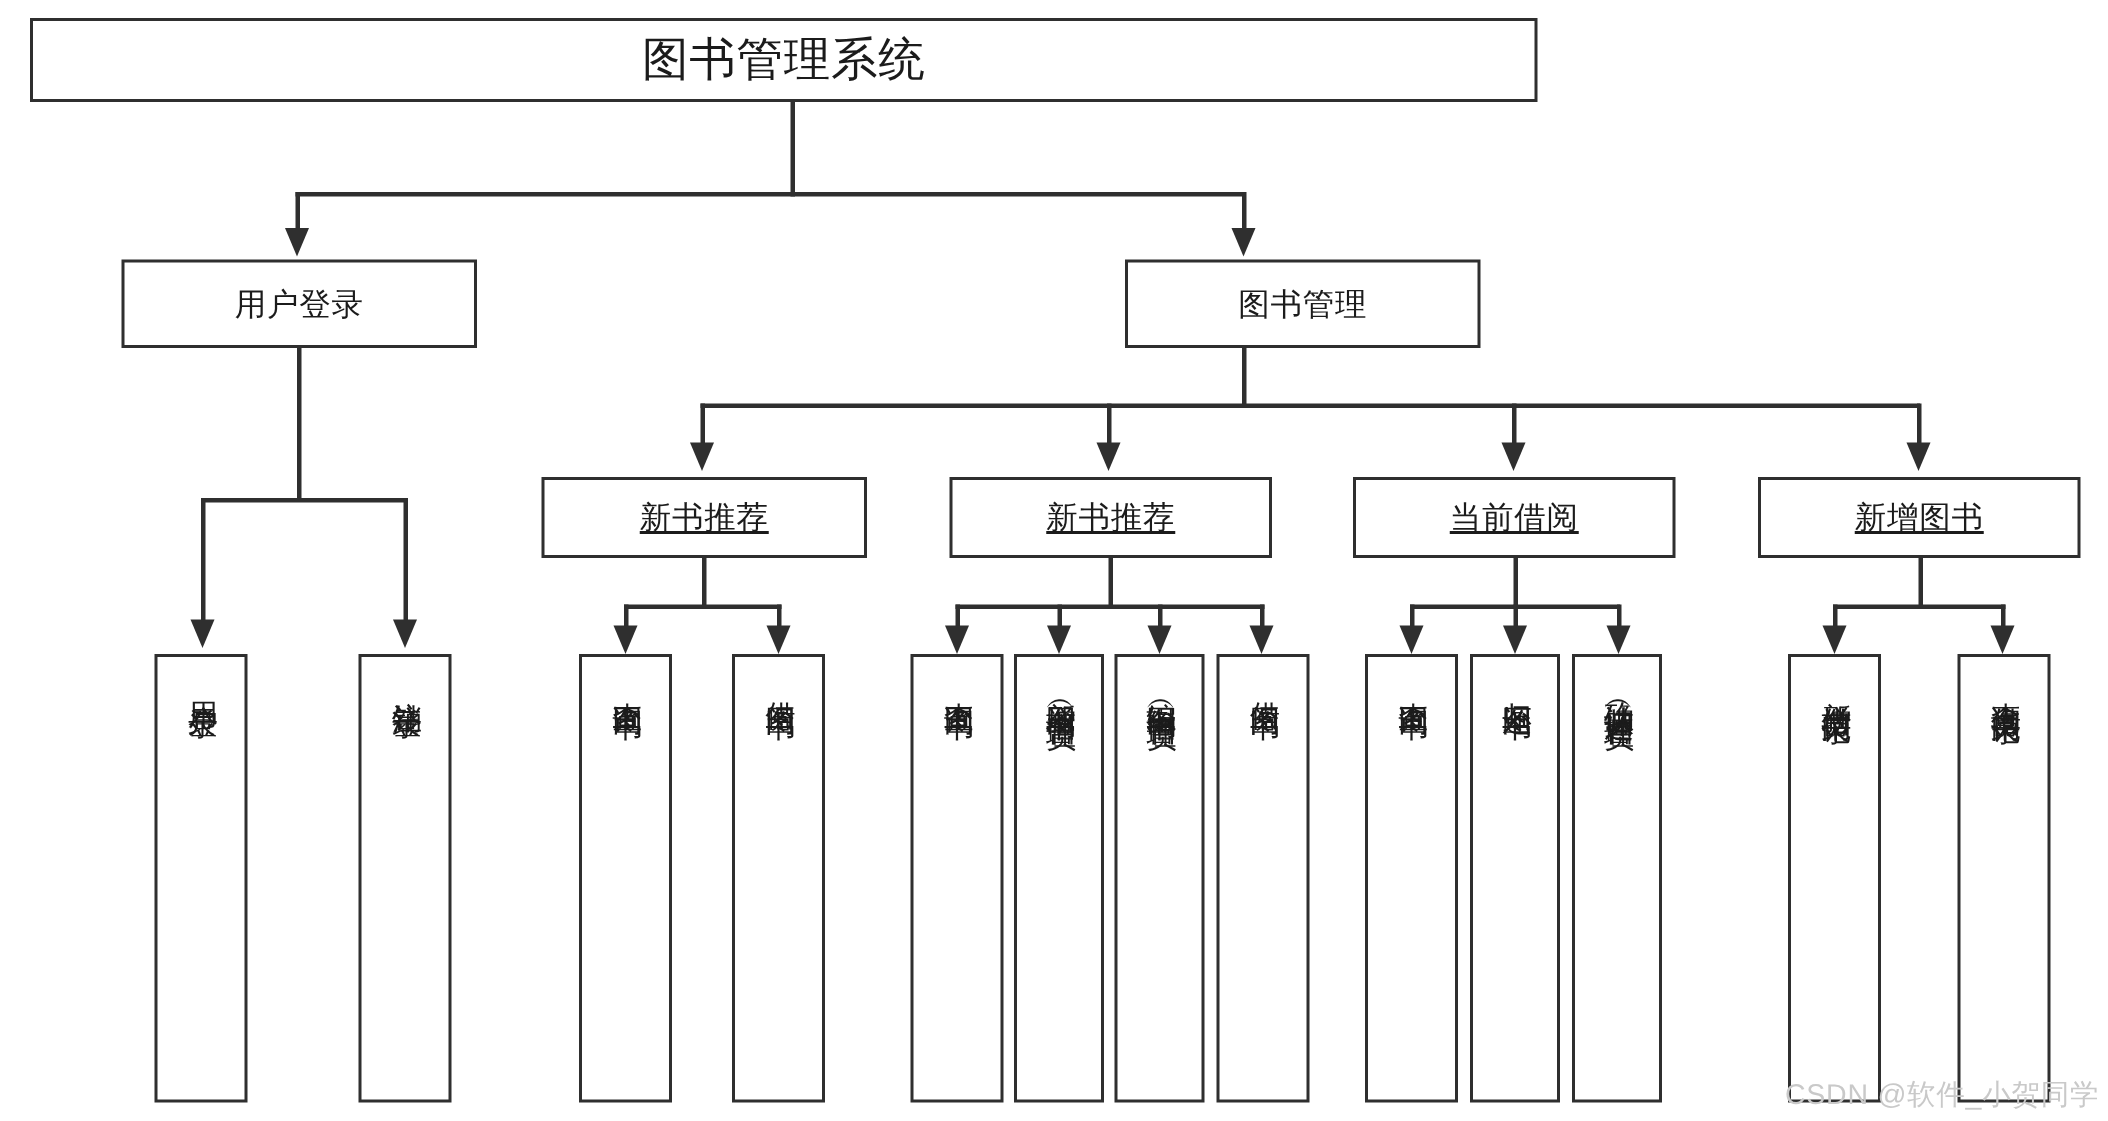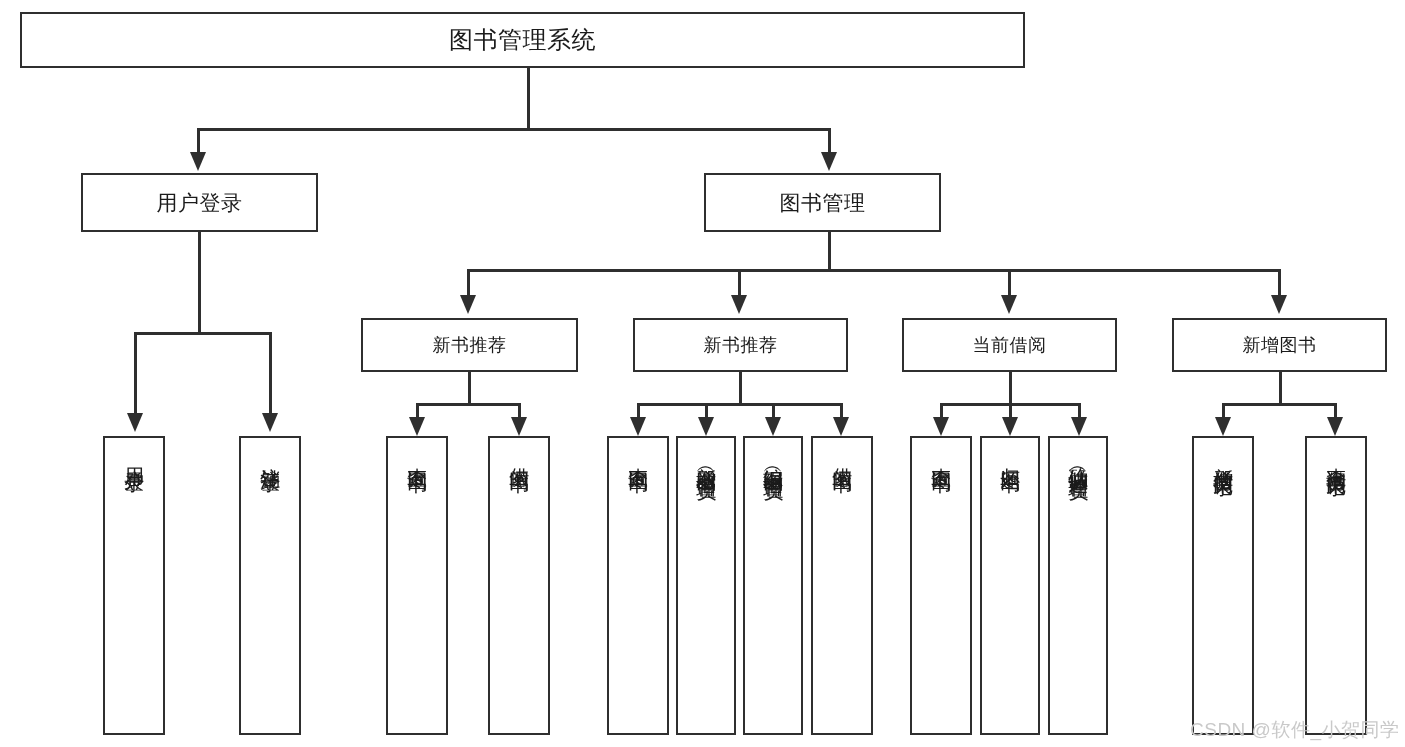--- a/index.html
+++ b/index.html
@@ -24,28 +24,29 @@
     box-sizing: border-box;
     background: #ffffff;
     border: 2.5px solid #2f2f2f;
     display: flex;
     align-items: center;
     justify-content: center;
     color: #1b1b1b;
     letter-spacing: 0.5px;
   }
   .node.root {
-    font-size: 24px;
+    font-size: 31px;
     font-family: Liberation Serif, serif;
   }
   .node.lvl2 {
     font-size: 21px;
   }
   .node.lvl3 {
-    font-size: 18px;
+    font-size: 21px;
+    text-decoration: underline;
   }
   .node.leaf {
     font-size: 20px;
     align-items: flex-start;
     justify-content: center;
     padding-top: 14px;
   }
   .vlabel {
     writing-mode: vertical-rl;
     text-orientation: upright;
@@ -92,21 +93,21 @@
   <div class="ln h" style="left:197px; top:128px; width:633px;"></div>
 
   <div class="ln v" style="left:197px; top:128px; height:26px;"></div>
   <div class="arrow" style="left:190px; top:152px;"></div>
   <div class="ln v" style="left:828px; top:128px; height:26px;"></div>
   <div class="arrow" style="left:821px; top:152px;"></div>
 
   <div class="node lvl2" style="left:81px; top:173px; width:237px; height:59px;">
     <span>用户登录</span>
   </div>
-  <div class="node lvl2" style="left:704px; top:173px; width:237px; height:59px;">
+  <div class="node lvl2" style="left:750px; top:173px; width:237px; height:59px;">
     <span>图书管理</span>
   </div>
 
   <div class="ln v" style="left:198px; top:232px; height:102px;"></div>
   <div class="ln h" style="left:134px; top:332px; width:138px;"></div>
   <div class="ln v" style="left:134px; top:332px; height:84px;"></div>
   <div class="arrow" style="left:127px; top:413px;"></div>
   <div class="ln v" style="left:269px; top:332px; height:84px;"></div>
   <div class="arrow" style="left:262px; top:413px;"></div>
 

